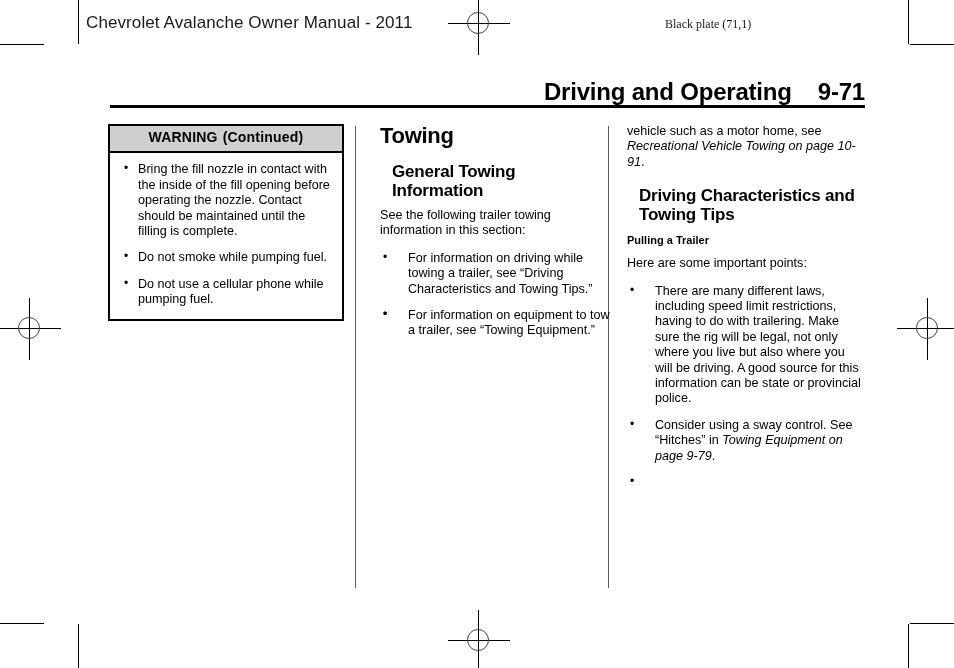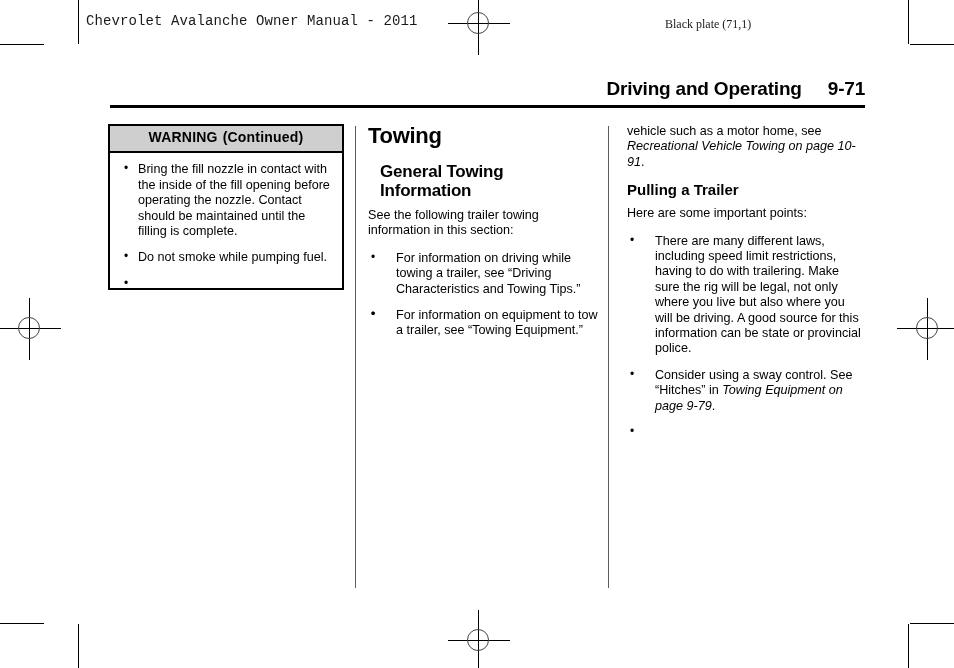--- a/index.html
+++ b/index.html
@@ -52,22 +52,22 @@
     top: 30px; left: 0;
     height: 1px; width: 62px;
     background: #000;
   }
 
   
   .manual-title {
     position: absolute;
     left: 86px;
     top: 13px;
-    font-family: Liberation Mono, monospace;
-    font-size: 14px;
+    font-family: Liberation Sans, sans-serif;
+    font-size: 17px;
     letter-spacing: .1px;
     color: #1a1a1a;
     white-space: nowrap;
   }
   .black-plate {
     position: absolute;
     left: 665px;
     top: 17px;
     font-family: "Liberation Serif", serif;
     font-size: 12px;
@@ -75,21 +75,21 @@
     white-space: nowrap;
     text-align: center;
   }
 
   .section-head {
     position: absolute;
     left: 110px;
     right: 89px;
     top: 78px;
     text-align: right;
-    font-size: 19px;
+    font-size: 24px;
     font-weight: bold;
     letter-spacing: -0.2px;
     white-space: nowrap;
   }
   .section-head .pg {
     display: inline-block;
     margin-left: 26px;
   }
   .head-rule {
     position: absolute;
@@ -101,21 +101,21 @@
   }
 
   
   .col {
     position: absolute;
     top: 124px;
     font-size: 12.6px;
     line-height: 15.4px;
   }
   .col-1 { left: 108px; width: 236px; }
-  .col-2 { left: 368px; width: 230px; }
+  .col-2 { left: 380px; width: 230px; }
   .col-3 { left: 627px; width: 236px; }
 
   .col-rule {
     position: absolute;
     width: 1px;
     background: #5b5b5b;
     top: 126px;
     height: 462px;
   }
   .rule-1 { left: 355px; }
@@ -170,21 +170,21 @@
   }
   h2.sub {
     margin: 0 0 8px 12px;
     font-size: 17px;
     font-weight: bold;
     line-height: 19px;
     letter-spacing: -0.2px;
   }
   h3.sub3 {
     margin: 0 0 8px 0;
-    font-size: 15px;
+    font-size: 11px;
     font-weight: bold;
     line-height: 16px;
   }
   p.body {
     margin: 0 0 12px 0;
     font-size: 12.6px;
     line-height: 15.4px;
   }
   p.body:last-child { margin-bottom: 0; }
 
@@ -266,20 +266,21 @@
         <li>
           <span class="bullet">•</span>
           <span>Bring the fill nozzle in contact with the inside of the fill opening before operating the nozzle. Contact should be maintained until the filling is complete.</span>
         </li>
         <li>
           <span class="bullet">•</span>
           <span>Do not smoke while pumping fuel.</span>
         </li>
         <li>
           <span class="bullet">•</span>
+          <span>Do not use a cellular phone while pumping fuel.</span>
         </li>
       </ul>
     </div>
   </div>
 </div>
 
 <div class="col col-2">
   <h1 class="towing">Towing</h1>
   <h2 class="sub">General Towing Information</h2>
   <p class="body">See the following trailer towing information in this section:</p>
@@ -294,20 +295,21 @@
     <li>
       <span class="bullet">•</span>
       <span>For information on equipment to tow a trailer, see “Towing Equipment.”</span>
     </li>
   </ul>
 </div>
 
 <div class="col col-3">
   <p class="body"><span>vehicle such as a motor home, see </span><span class="it">Recreational Vehicle Towing on page 10-91</span><span>.</span></p>
 
+  <h2 class="sub" style="margin-top:16px;">Driving Characteristics and Towing Tips</h2>
   <h3 class="sub3">Pulling a Trailer</h3>
   <p class="body">Here are some important points:</p>
 
   <ul class="blist">
     <li>
       <span class="bullet">•</span>
       <span>There are many different laws, including speed limit restrictions, having to do with trailering. Make sure the rig will be legal, not only where you live but also where you will be driving. A good source for this information can be state or provincial police.</span>
     </li>
     <li>
       <span class="bullet">•</span>

